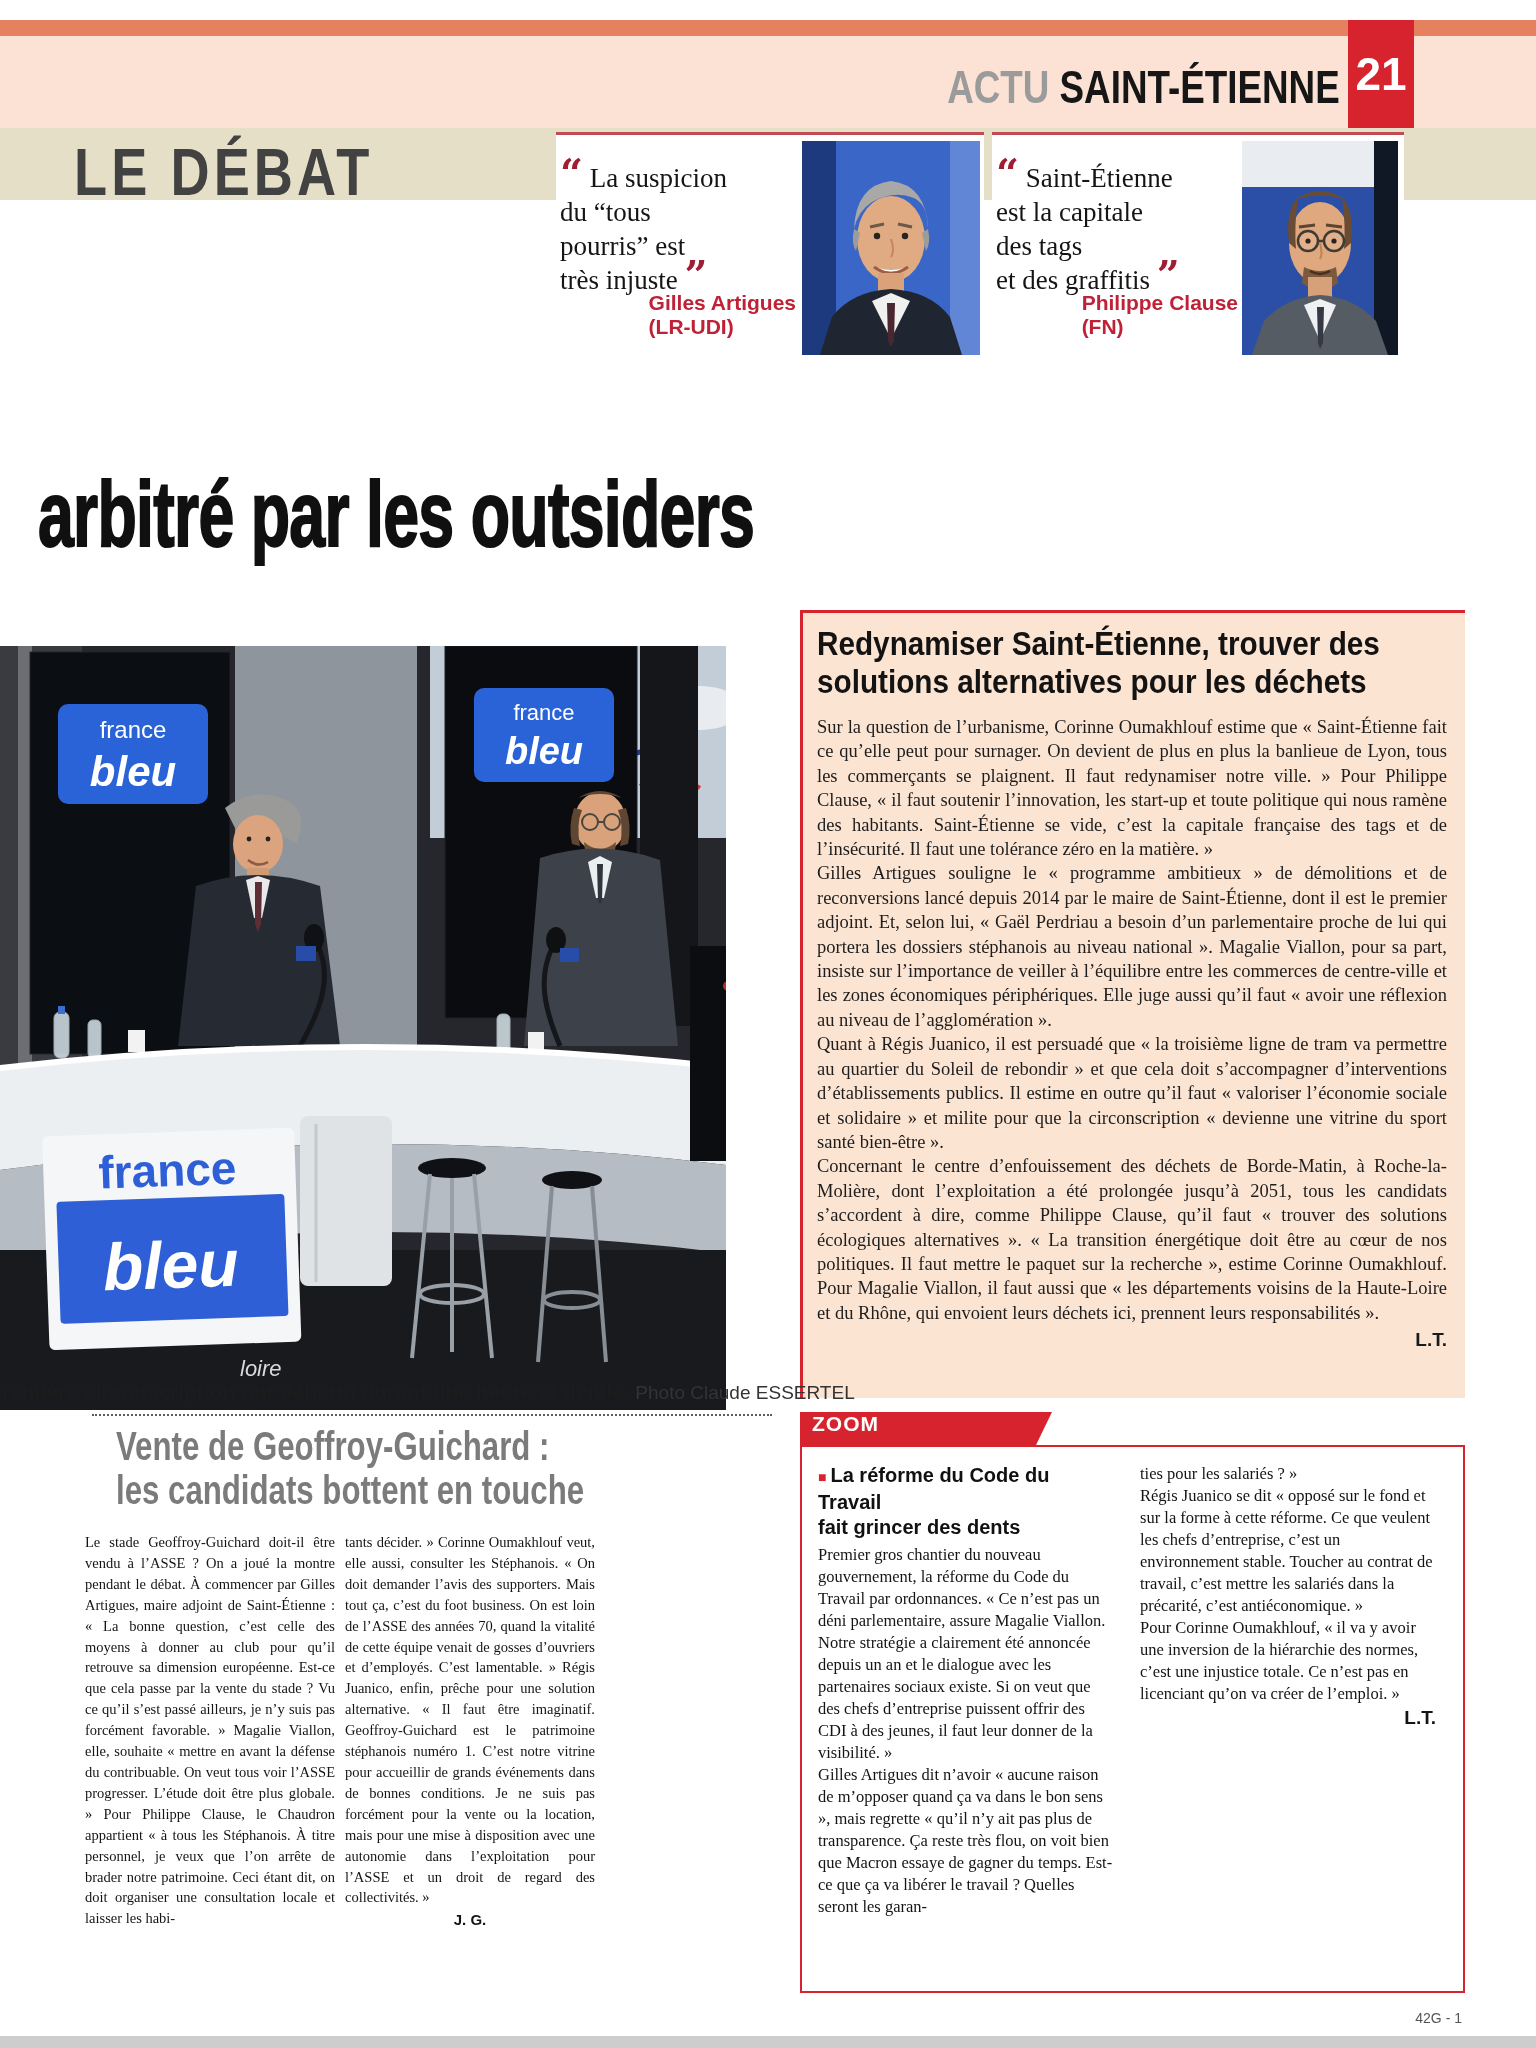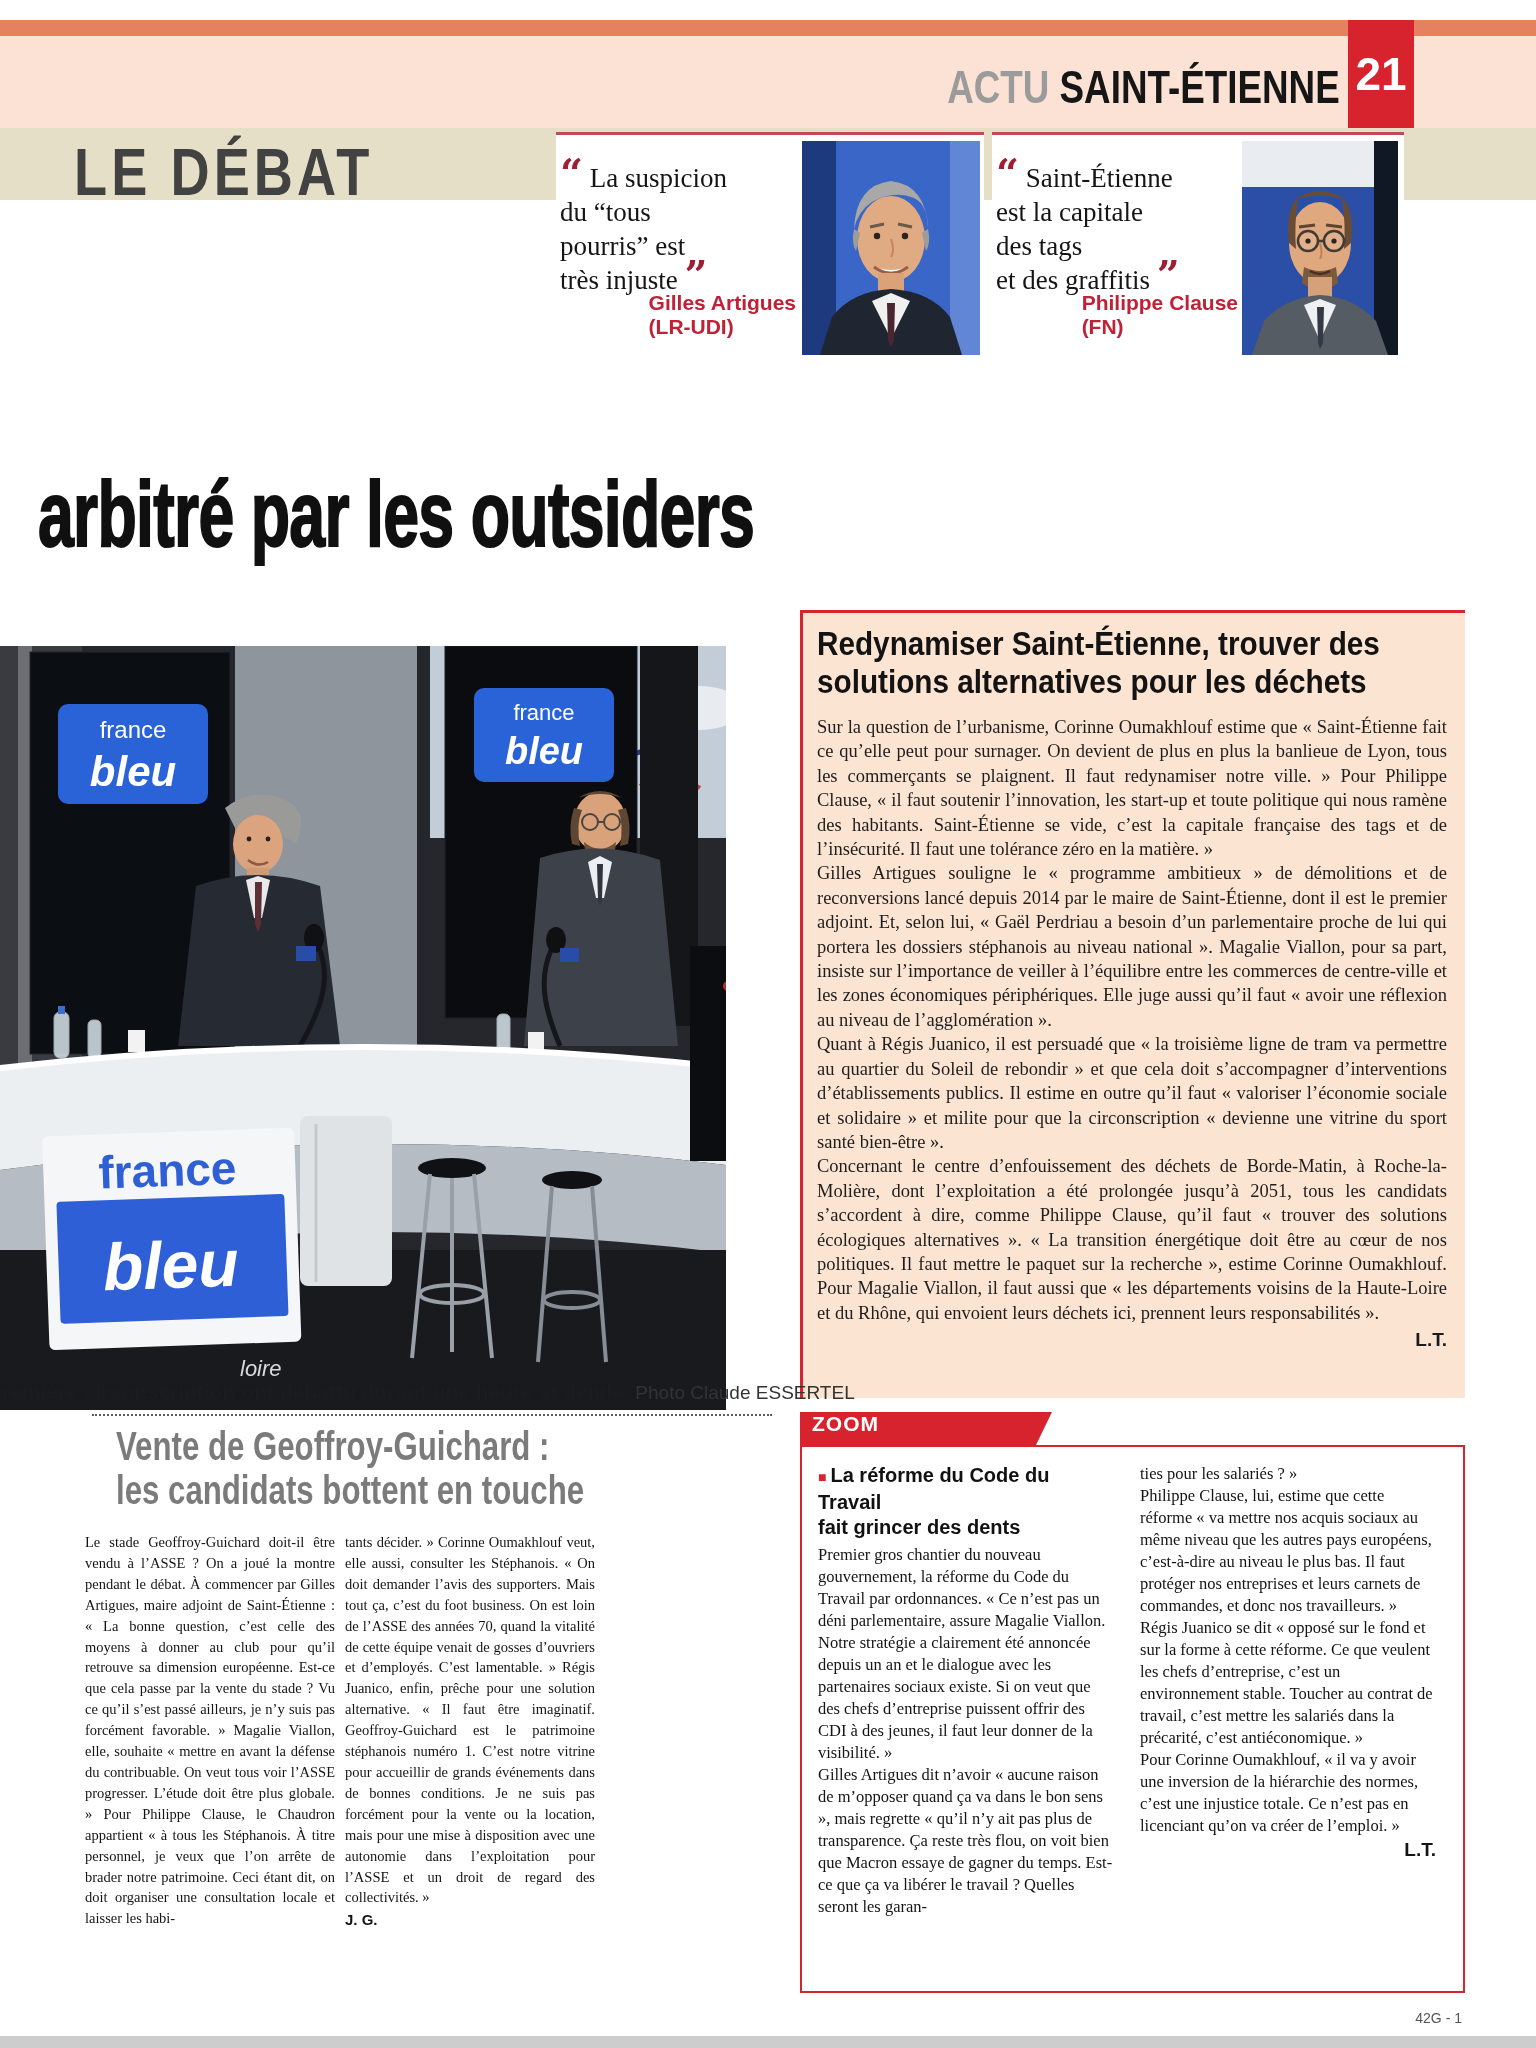--- a/index.html
+++ b/index.html
@@ -62,21 +62,21 @@
   .dotted-rule{left:92px;top:1414px;width:680px;height:0;border-top:2px dotted #5c5c5c}
 
   
   .article-title{left:116px;top:1424px;font-weight:bold;font-size:40px;line-height:44px;
                  color:#7b7b7b;white-space:nowrap}
   .article-title .cond{transform:scaleX(.78)}
   .article-col{top:1532px;width:250px;font-family:"Liberation Serif",serif;font-size:14.5px;
                line-height:20.9px;text-align:justify;color:#141414}
   .ac1{left:85px}
   .ac2{left:345px}
-  .article-sig{text-align:left;font-size:15px;margin-top:2px}
+  .article-sig{text-align:center;font-size:15px;margin-top:2px}
 
   
   .zoom-tab{left:800px;top:1412px;width:252px;height:33px;background:#d6232e;color:#fff;
             font-weight:bold;font-size:21px;letter-spacing:1px;display:flex;align-items:flex-start;
             padding-left:12px;box-sizing:border-box;
             clip-path:polygon(0 0,100% 0,calc(100% - 16px) 100%,0 100%)}
   .zoom-box{left:800px;top:1445px;width:665px;height:548px;border:2px solid #d6232e;
             box-sizing:border-box;background:#fff;padding:14px 4px}
   .zcol{position:absolute;top:16px;width:296px;font-family:"Liberation Serif",serif;
         font-size:16.5px;line-height:22px;color:#141414}
@@ -298,21 +298,20 @@
   <div class="zcol zc1">
     <div class="zoom-title">
       <span class="zbullet">■</span><span>La réforme du Code du Travail</span><br>
       <span>fait grincer des dents</span>
     </div>
     <p>Premier gros chantier du nouveau gouvernement, la réforme du Code du Travail par ordonnances. « Ce n’est pas un déni parlementaire, assure Magalie Viallon. Notre stratégie a clairement été annoncée depuis un an et le dialogue avec les partenaires sociaux existe. Si on veut que des chefs d’entreprise puissent offrir des CDI à des jeunes, il faut leur donner de la visibilité. »</p>
     <p>Gilles Artigues dit n’avoir « aucune raison de m’opposer quand ça va dans le bon sens », mais regrette « qu’il n’y ait pas plus de transparence. Ça reste très flou, on voit bien que Macron essaye de gagner du temps. Est-ce que ça va libérer le travail ? Quelles seront les garan-</p>
   </div>
   <div class="zcol zc2">
     <p>ties pour les salariés ? »</p>
-    <p>Philippe Clause, lui, estime que cette réforme « va mettre nos acquis sociaux au même niveau que les autres pays européens, c’est-à-dire au niveau le plus bas. Il faut protéger nos entreprises et leurs carnets de commandes, et donc nos travailleurs. »</p>
     <p>Régis Juanico se dit « opposé sur le fond et sur la forme à cette réforme. Ce que veulent les chefs d’entreprise, c’est un environnement stable. Toucher au contrat de travail, c’est mettre les salariés dans la précarité, c’est antiéconomique. »</p>
     <p>Pour Corinne Oumakhlouf, « il va y avoir une inversion de la hiérarchie des normes, c’est une injustice totale. Ce n’est pas en licenciant qu’on va créer de l’emploi. »</p>
     <div class="sig zoom-sig">L.T.</div>
   </div>
 </div>
 
 <div class="abs footer-code">42G - 1</div>
 <div class="abs bottom-strip"></div>
 
 </body></html>

